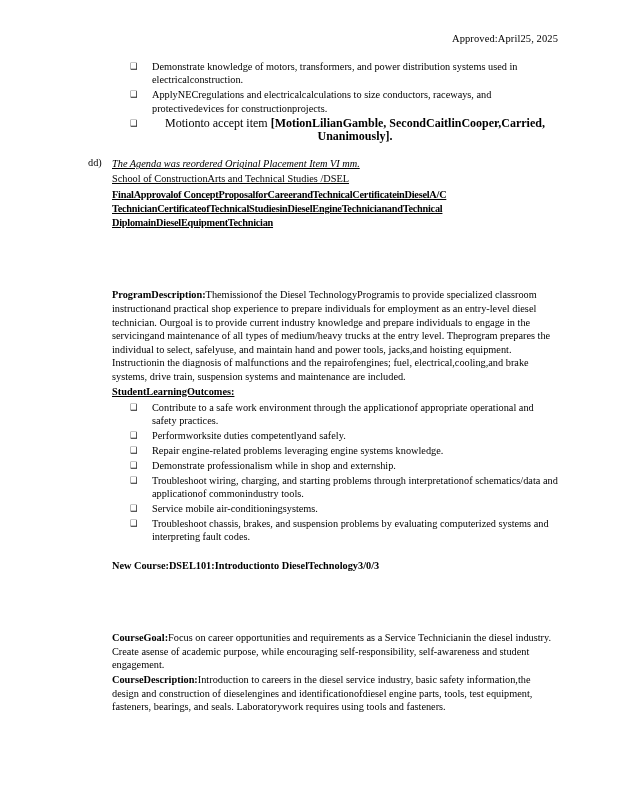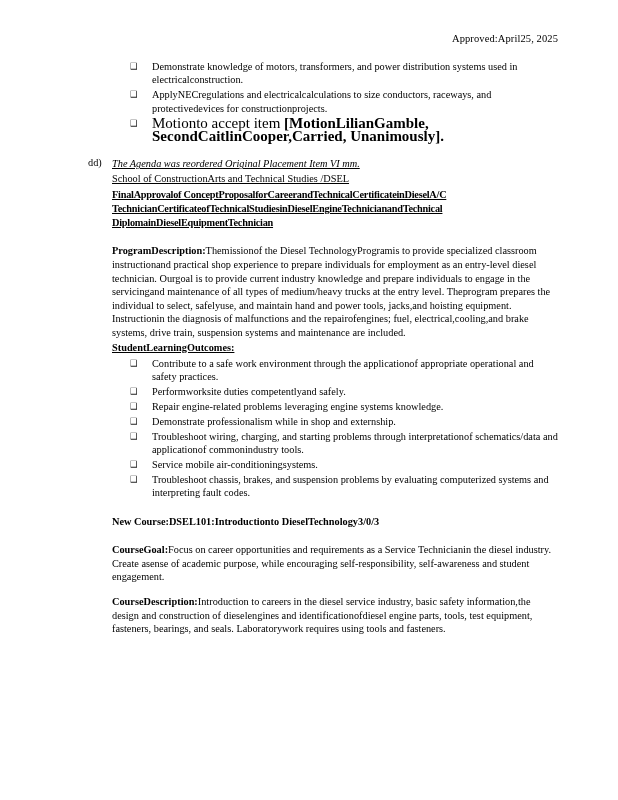--- a/index.html
+++ b/index.html
@@ -42,21 +42,21 @@
     margin-bottom: 1.5px;
   }
   .bullets li .bx {
     position: absolute;
     left: 0px;
     top: 0px;
     font-family: "DejaVu Sans", sans-serif;
     font-size: 8.5px;
     color: #222;
   }
-  .tight { font-size: 15px; line-height: 13.4px; }
+  .tight { font-size: 12px; line-height: 13.4px; text-align: center; }
   .b { font-weight: bold; }
   .strike { text-decoration: line-through; color: #c00000; }
 
   .item-dd {
     position: relative;
     padding-left: 112px;
     padding-right: 60px;
     margin-top: 14px;
   }
   .item-dd .marker {
@@ -79,20 +79,21 @@
   .bold-head {
     font-size: 10.3px;
     line-height: 14px;
     font-weight: bold;
     text-decoration: underline;
   }
   .para {
     font-size: 10.3px;
     line-height: 13.6px;
     text-align: left;
+    margin-top: 44px;
   }
   .spacer8 { height: 8px; }
   .spacer14 { height: 14px; }
   .courseline {
     font-size: 10.3px;
     font-weight: bold;
     line-height: 14px;
   }
   .squash { letter-spacing: -0.25px; }
 </style>
@@ -179,21 +180,21 @@
     </div>
 
     <div class="spacer14"></div>
 
     <div class="blk">
       <div class="courseline">New Course:DSEL101:Introductionto DieselTechnology3/0/3</div>
       <div class="spacer14"></div>
       <div class="para">
         <span class="b">CourseGoal:</span><span>Focus on career  opportunities and requirements  as  a Service Technicianin the diesel industry. Create asense  of academic purpose, while encouraging self-responsibility, self-awareness  and  student  engagement.</span>
       </div>
-      <div class="para" style="margin-top:11px;">
+      <div class="para" style="margin-top:1px;">
         <span class="b">CourseDescription:</span><span>Introduction to careers  in the diesel service industry, basic safety information,the design  and  construction of dieselengines  and identificationofdiesel  engine parts, tools, test equipment,  fasteners, bearings,  and seals. Laboratorywork requires using tools and fasteners.</span>
       </div>
     </div>
 
     <div class="spacer14"></div>
     <div class="spacer8"></div>
 
 
   </div>
 </div>

